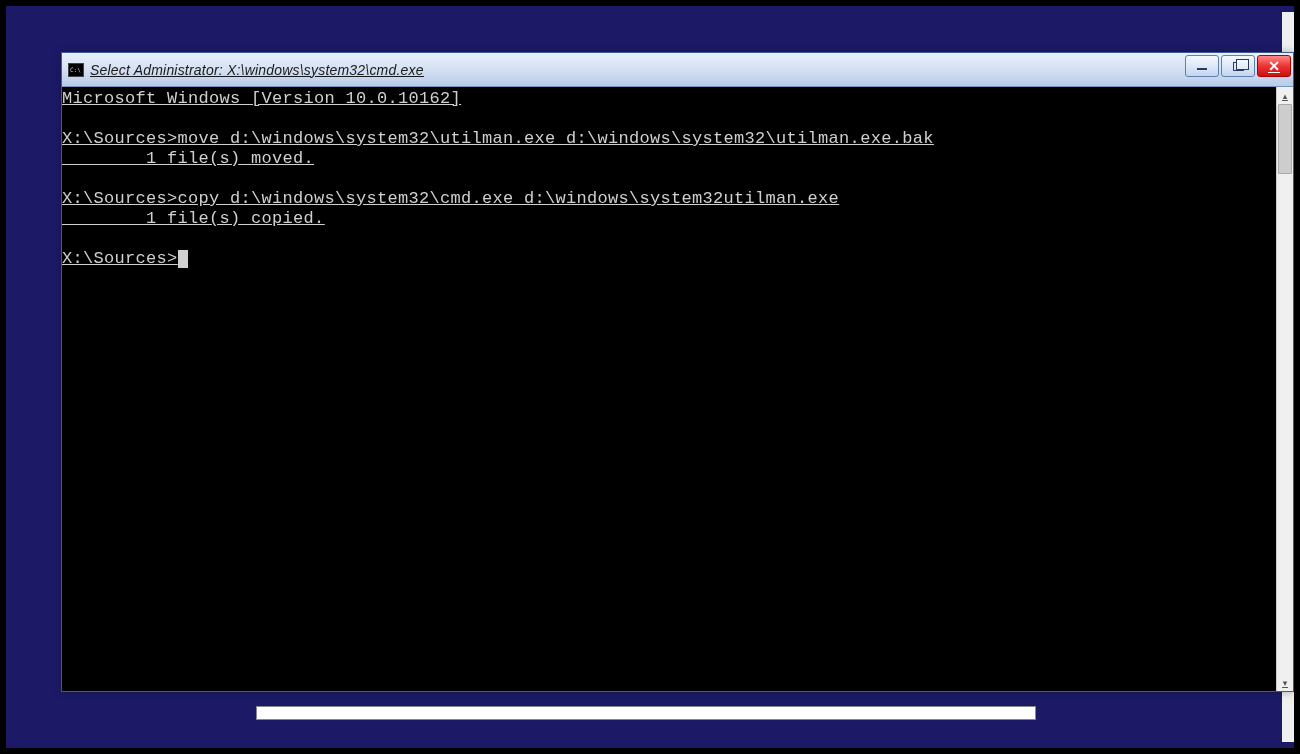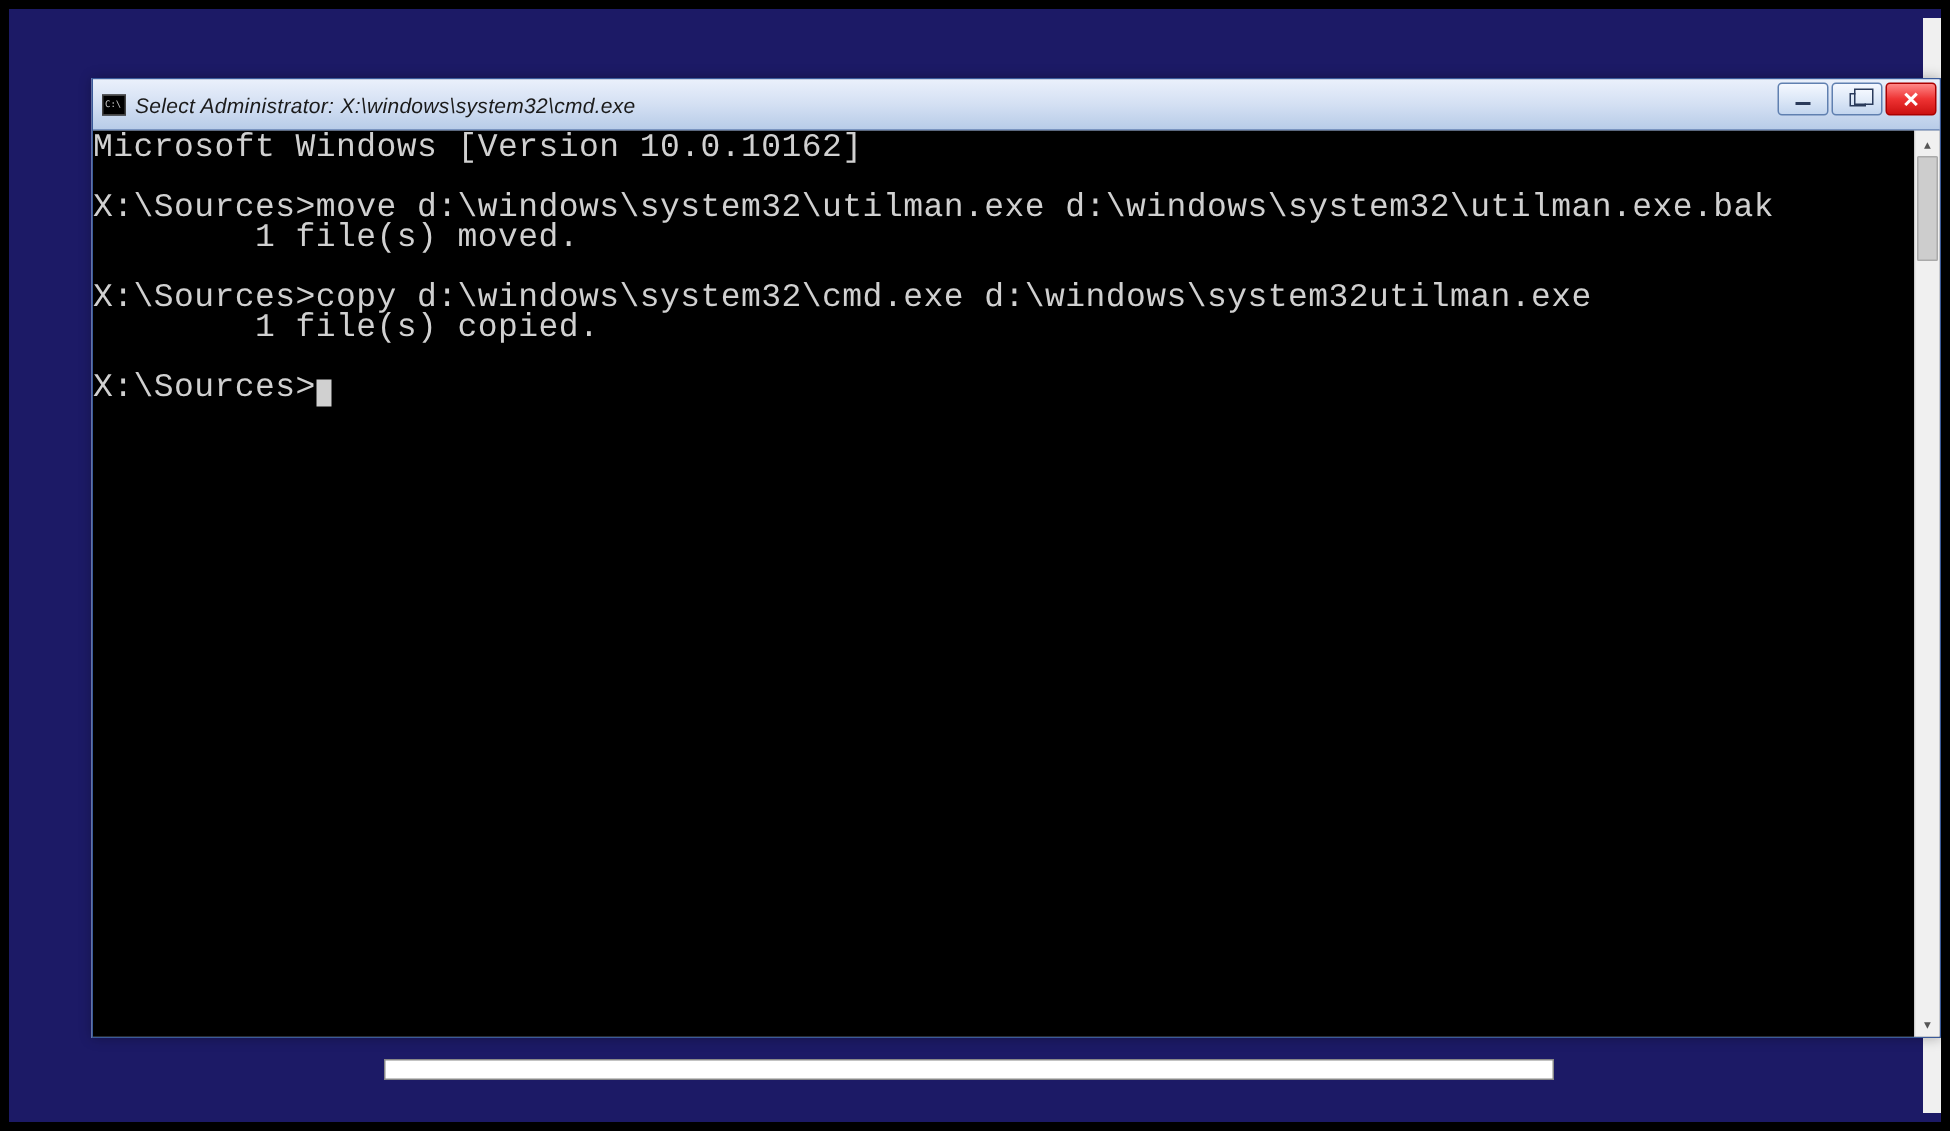--- a/index.html
+++ b/index.html
@@ -1,18 +1,19 @@
 <!DOCTYPE html>
 <html><head>
   <meta charset="utf-8">
   <style>
     * {
       margin: 0;
       padding: 0;
       box-sizing: border-box;
+      text-decoration: underline;
     }
     body {
       width: 1300px;
       height: 754px;
       background: #000;
       overflow: hidden;
       position: relative;
       font-family: "Segoe UI", Tahoma, sans-serif;
     }
     .desktop {
@@ -139,21 +140,21 @@
     .terminal-wrap {
       flex: 1;
       display: flex;
       background: #000;
     }
     .terminal {
       flex: 1;
       background: #000;
       color: #d0d0d0;
       font-family: "Consolas", "Courier New", monospace;
-      font-size: 22px;
+      font-size: 17px;
       line-height: 20px;
       padding: 2px 0 0 0;
       white-space: pre;
       overflow: hidden;
       letter-spacing: 0.3px;
     }
     .terminal .line {
       min-height: 20px;
     }
     .cursor {

